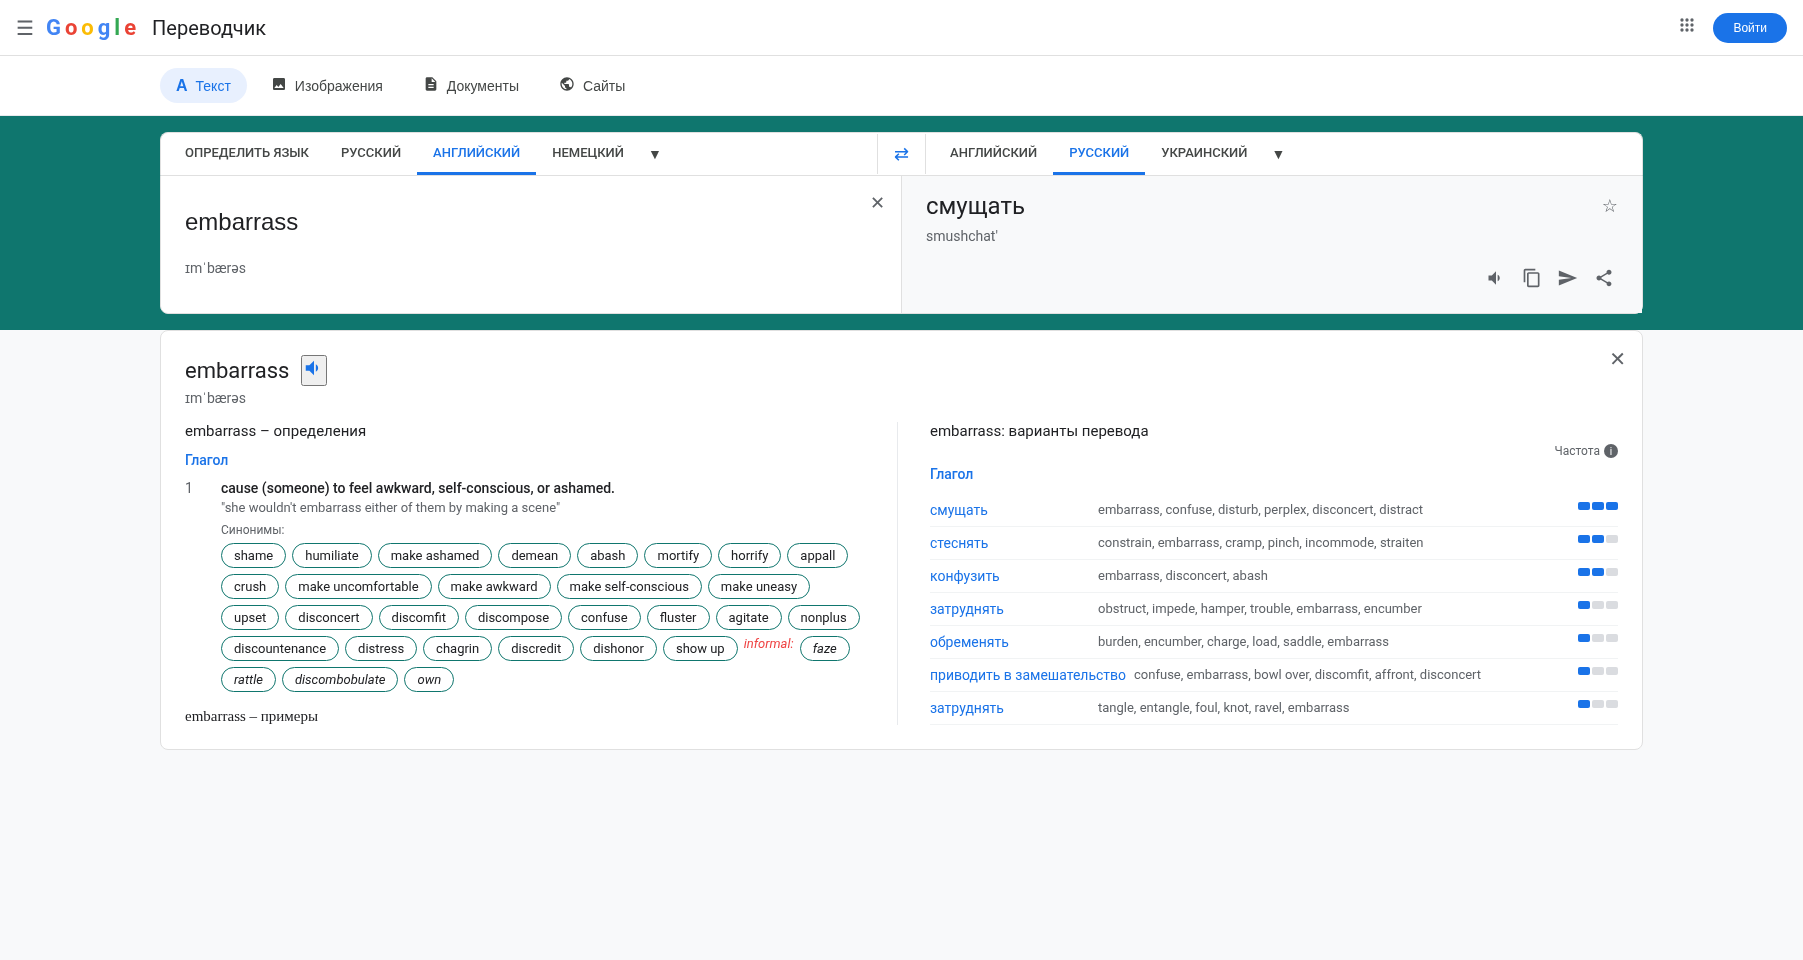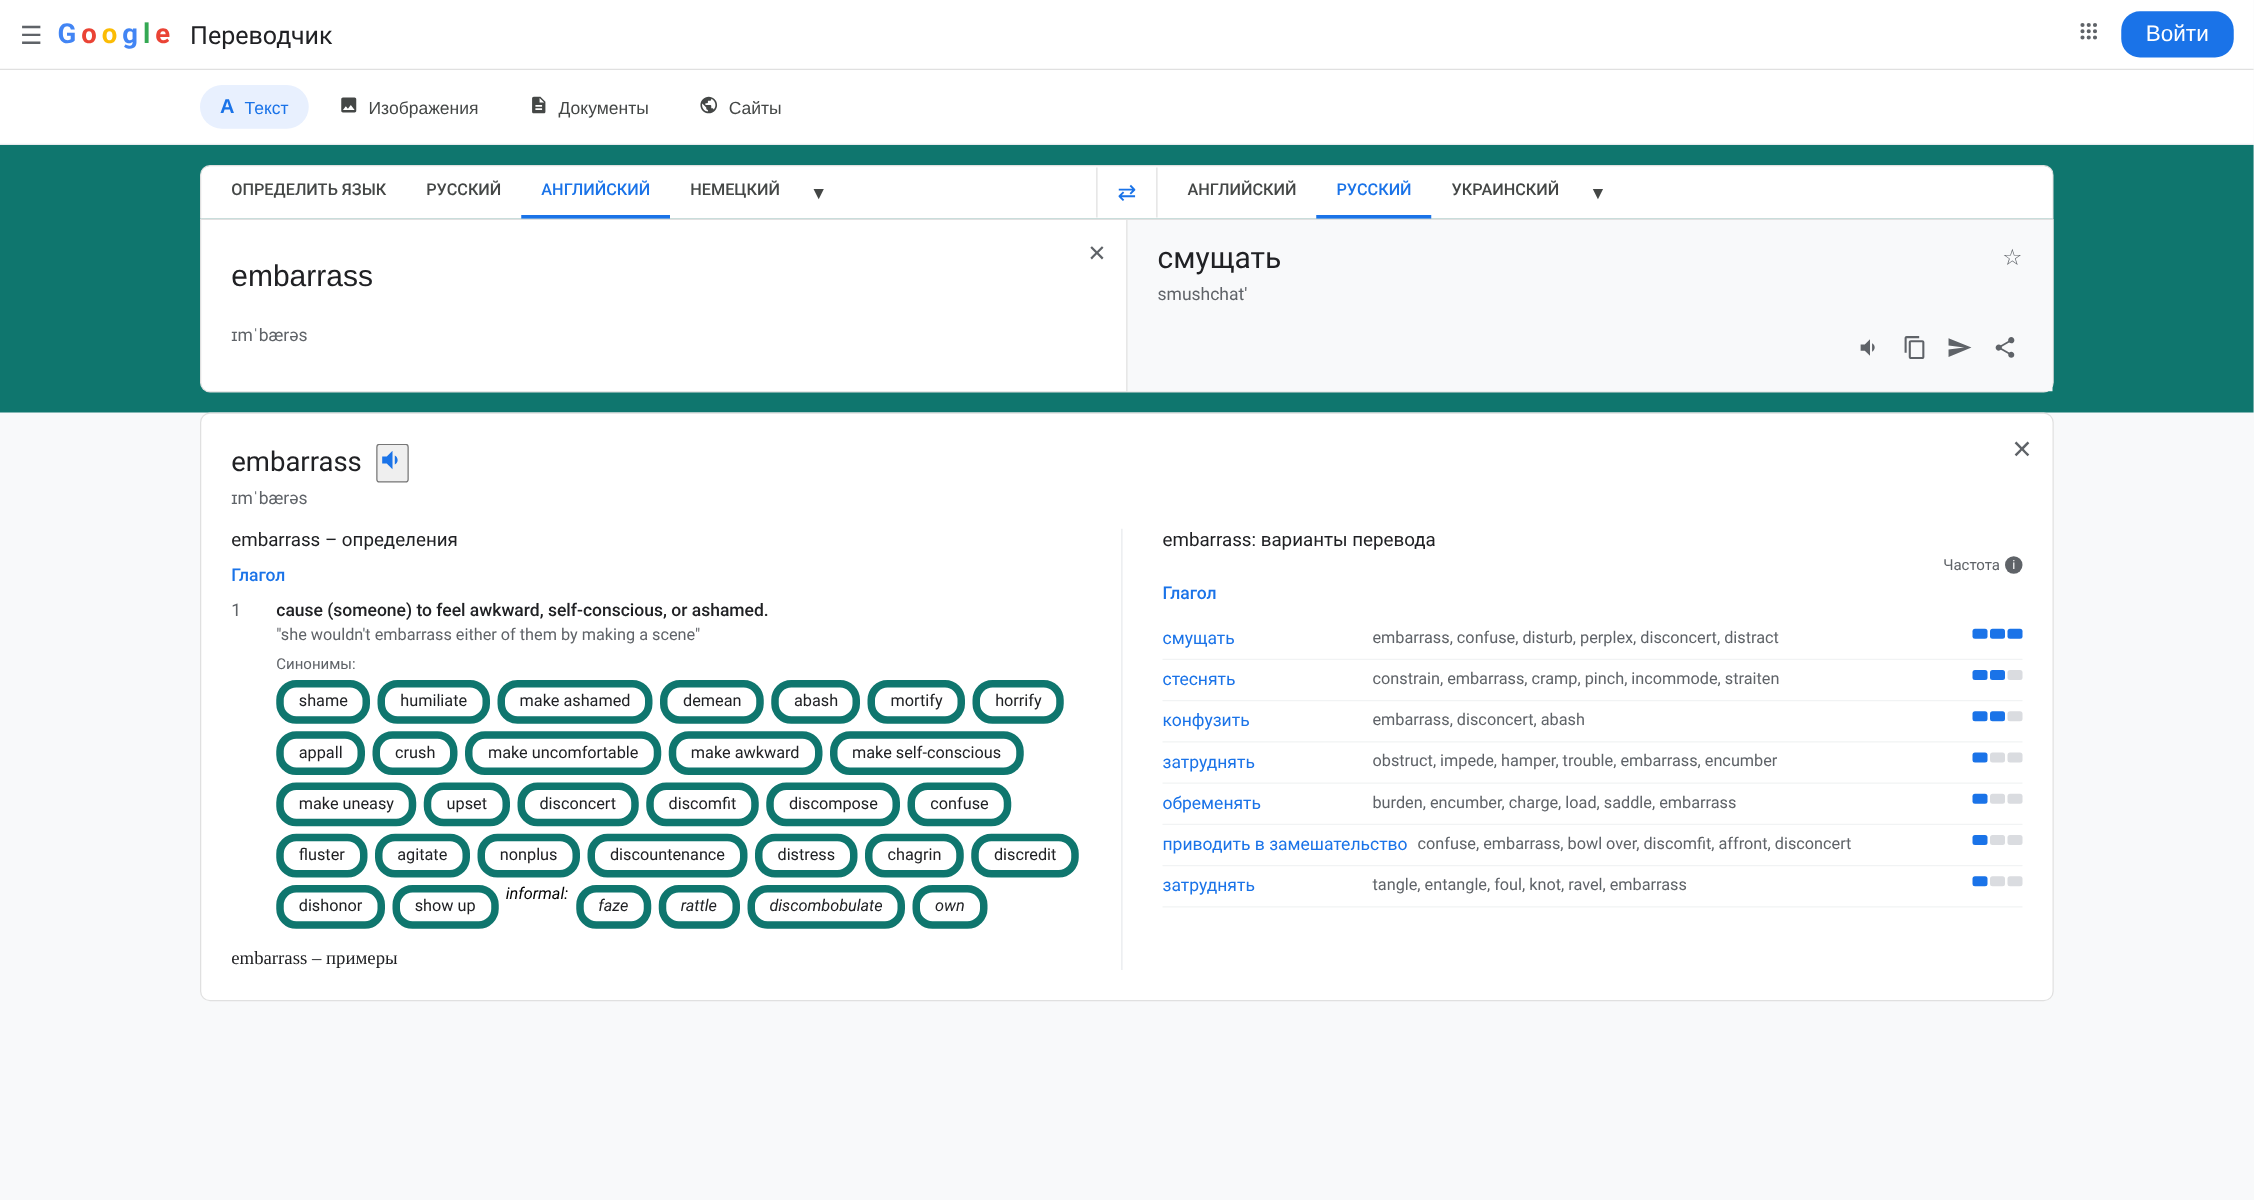--- a/index.html
+++ b/index.html
@@ -18,21 +18,21 @@
     .logo-o1 { color: #ea4335; font-size: 22px; font-weight: 700; }
     .logo-o2 { color: #fbbc05; font-size: 22px; font-weight: 700; }
     .logo-g2 { color: #4285f4; font-size: 22px; font-weight: 700; }
     .logo-l { color: #34a853; font-size: 22px; font-weight: 700; }
     .logo-e { color: #ea4335; font-size: 22px; font-weight: 700; }
     .app-title { font-size: 20px; color: #202124; font-weight: 400; margin-left: 4px; }
     .header-right { display: flex; align-items: center; gap: 16px; }
     .grid-icon { color: #5f6368; cursor: pointer; font-size: 20px; }
     .signin-btn {
       background: #1a73e8; color: #fff; border: none; border-radius: 15px;
-      padding: 8px 20px; font-size: 18px; cursor: pointer; font-weight: 500;
+      padding: 8px 20px; font-size: 12px; cursor: pointer; font-weight: 500;
     }
 
     
     .mode-tabs {
       display: flex; gap: 8px; padding: 12px 160px; background: #fff;
       border-bottom: 1px solid #e8eaed;
     }
     .mode-tab {
       display: flex; align-items: center; gap: 8px;
       padding: 8px 16px; border-radius: 20px; cursor: pointer;
@@ -115,21 +115,21 @@
     .section-title { font-size: 15px; color: #202124; margin-bottom: 12px; }
     .pos-label { font-size: 14px; color: #1a73e8; font-weight: 500; margin-bottom: 12px; }
     .def-item { display: flex; gap: 16px; margin-bottom: 16px; }
     .def-num { font-size: 14px; color: #5f6368; min-width: 20px; }
     .def-content { flex: 1; }
     .def-text { font-size: 14px; color: #202124; margin-bottom: 4px; font-weight: 500; }
     .def-example { font-size: 13px; color: #5f6368; margin-bottom: 8px; }
     .synonyms-label { font-size: 12px; color: #5f6368; margin-bottom: 6px; }
     .synonyms-tags { display: flex; flex-wrap: wrap; gap: 6px; }
     .synonym-tag {
-      border: 6px solid #0f766e; border-radius: 16px; padding: 4px 12px;
+      border: 1px solid #0f766e; border-radius: 16px; padding: 4px 12px;
       font-size: 13px; color: #202124; cursor: pointer;
     }
     .synonym-tag.italic { font-style: italic; }
 
     
     .trans-section-title { font-size: 15px; color: #202124; margin-bottom: 4px; }
     .trans-freq-header {
       display: flex; justify-content: flex-end; align-items: center;
       font-size: 12px; color: #5f6368; margin-bottom: 8px; gap: 4px;
     }
@@ -308,21 +308,21 @@
               <span class="synonym-tag">confuse</span>
               <span class="synonym-tag">fluster</span>
               <span class="synonym-tag">agitate</span>
               <span class="synonym-tag">nonplus</span>
               <span class="synonym-tag">discountenance</span>
               <span class="synonym-tag">distress</span>
               <span class="synonym-tag">chagrin</span>
               <span class="synonym-tag">discredit</span>
               <span class="synonym-tag">dishonor</span>
               <span class="synonym-tag">show up</span>
-              <span style="font-style: italic; font-size: 13px; color: #000000;">informal: </span>
+              <span style="font-style: italic; font-size: 13px; color: #ef4444;">informal: </span>
               <span class="synonym-tag italic">faze</span>
               <span class="synonym-tag italic">rattle</span>
               <span class="synonym-tag italic">discombobulate</span>
               <span class="synonym-tag italic">own</span>
             </div>
         </div>
       </div>
       <div class="examples-title">embarrass – примеры</div>
     </div>
 

